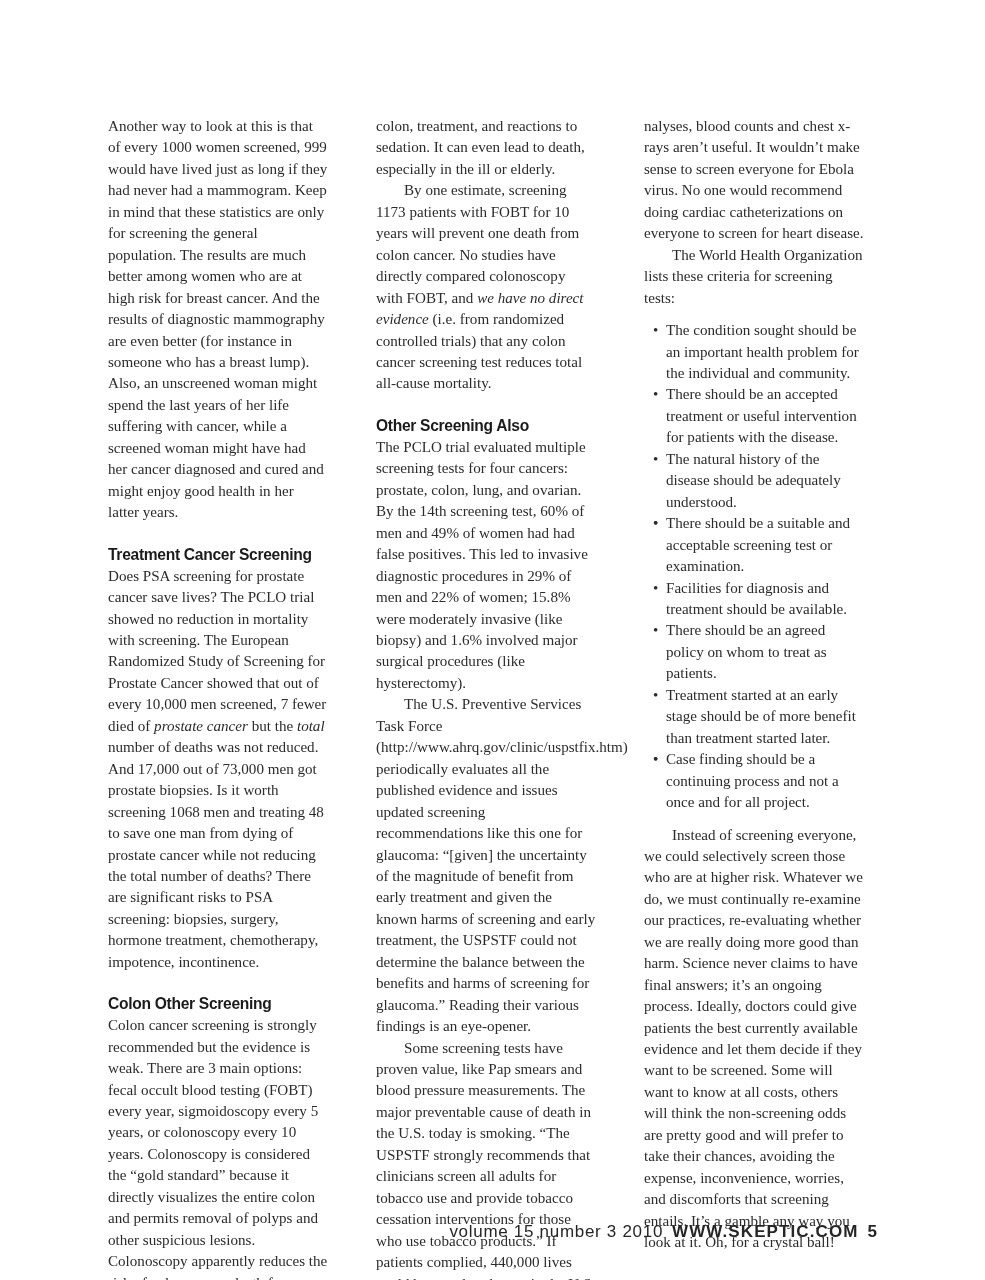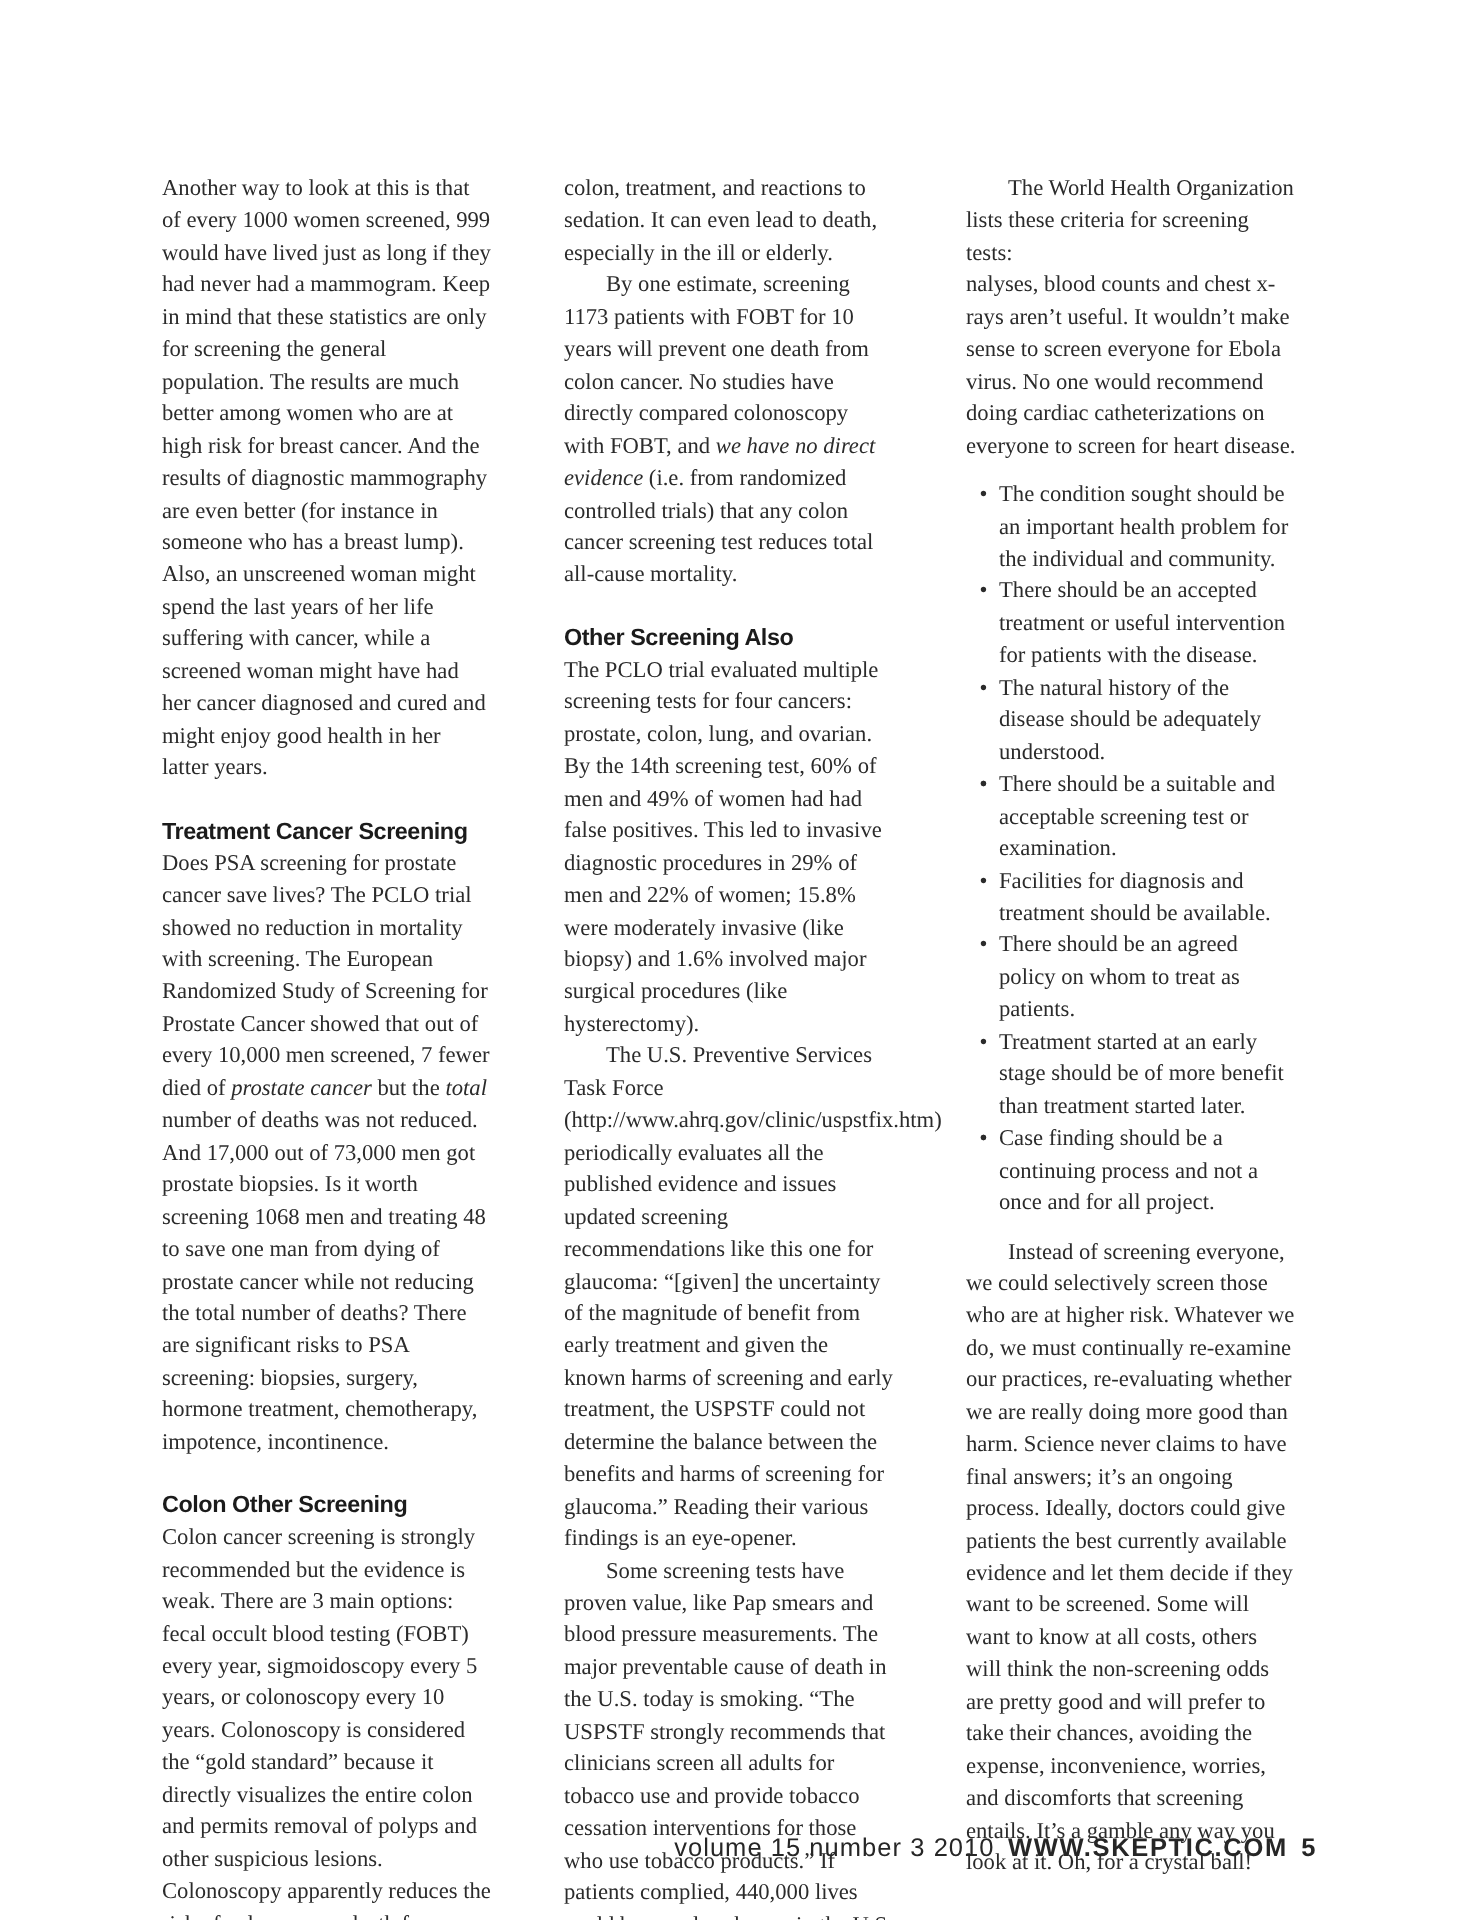--- a/index.html
+++ b/index.html
@@ -133,23 +133,23 @@
 
       <p class="body">The PCLO trial evaluated multiple screening tests for four cancers: prostate, colon, lung, and ovarian. By the 14th screening test, 60% of men and 49% of women had had false positives. This led to invasive diagnostic procedures in 29% of men and 22% of women; 15.8% were moderately invasive (like biopsy) and 1.6% involved major surgical procedures (like hysterectomy).</p>
 
       <p class="body indent">The U.S. Preventive Services Task Force (http://www.ahrq.gov/clinic/uspstfix.htm) periodically evaluates all the published evidence and issues updated screening recommendations like this one for glaucoma: “[given] the uncertainty of the magnitude of benefit from early treatment and given the known harms of screening and early treatment, the USPSTF could not determine the balance between the benefits and harms of screening for glaucoma.” Reading their various findings is an eye-opener.</p>
 
       <p class="body indent">Some screening tests have proven value, like Pap smears and blood pressure measurements. The major preventable cause of death in the U.S. today is smoking. “The USPSTF strongly recommends that clinicians screen all adults for tobacco use and provide tobacco cessation interventions for those who use tobacco products.” If patients complied, 440,000 lives could be saved each year in the U.S. alone.</p>
 
     </div>
 
     <div class="col">
+      <p class="body">nalyses, blood counts and chest x-rays aren’t useful. It wouldn’t make sense to screen everyone for Ebola virus. No one would recommend doing cardiac catheterizations on everyone to screen for heart disease.</p>
+
       <p class="body indent">The World Health Organization lists these criteria for screening tests:</p>
-
-      <p class="body">nalyses, blood counts and chest x-rays aren’t useful. It wouldn’t make sense to screen everyone for Ebola virus. No one would recommend doing cardiac catheterizations on everyone to screen for heart disease.</p>
 
       <div class="bullets-wrap">
         <ul class="bullets">
           <li><span class="dot">•</span><span>The condition sought should be an important health problem for the individual and community.</span></li>
           <li><span class="dot">•</span><span>There should be an accepted treatment or useful intervention for patients with the disease.</span></li>
           <li><span class="dot">•</span><span>The natural history of the disease should be adequately understood.</span></li>
           <li><span class="dot">•</span></li>
           <li><span class="dot">•</span><span>There should be a suitable and acceptable screening test or examination.</span></li>
           <li><span class="dot">•</span><span>Facilities for diagnosis and treatment should be available.</span></li>
           <li><span class="dot">•</span><span>There should be an agreed policy on whom to treat as patients.</span></li>

